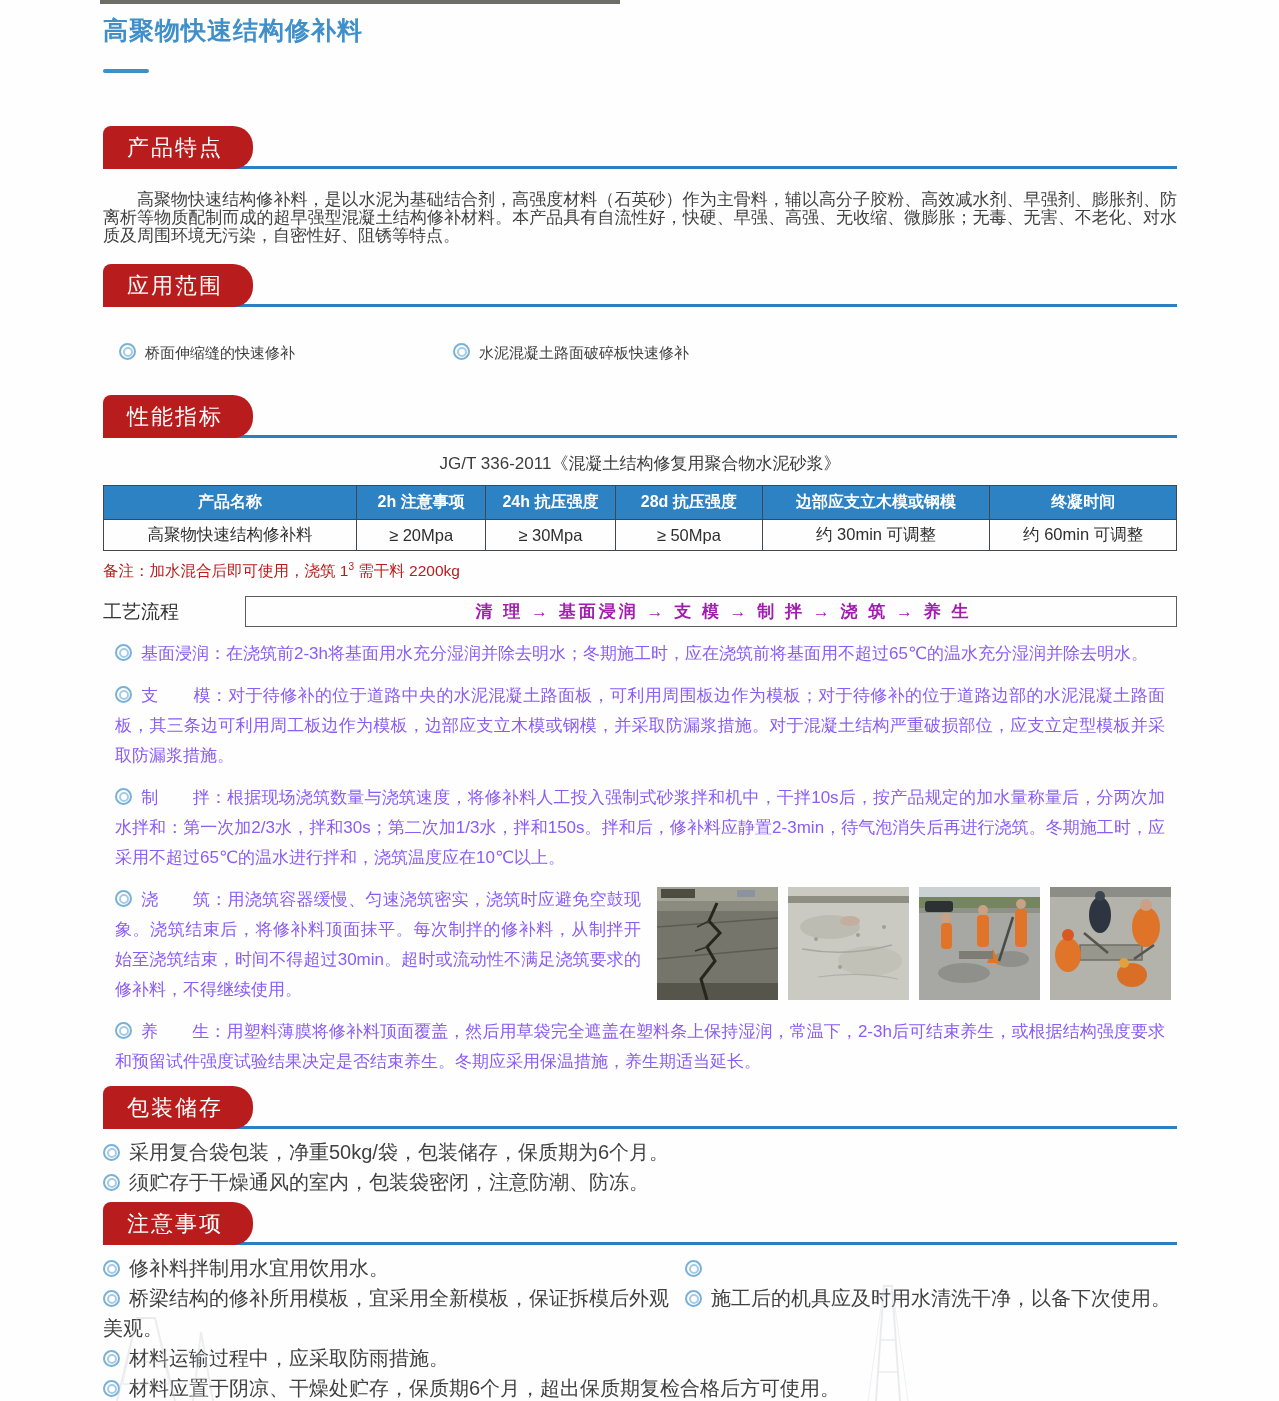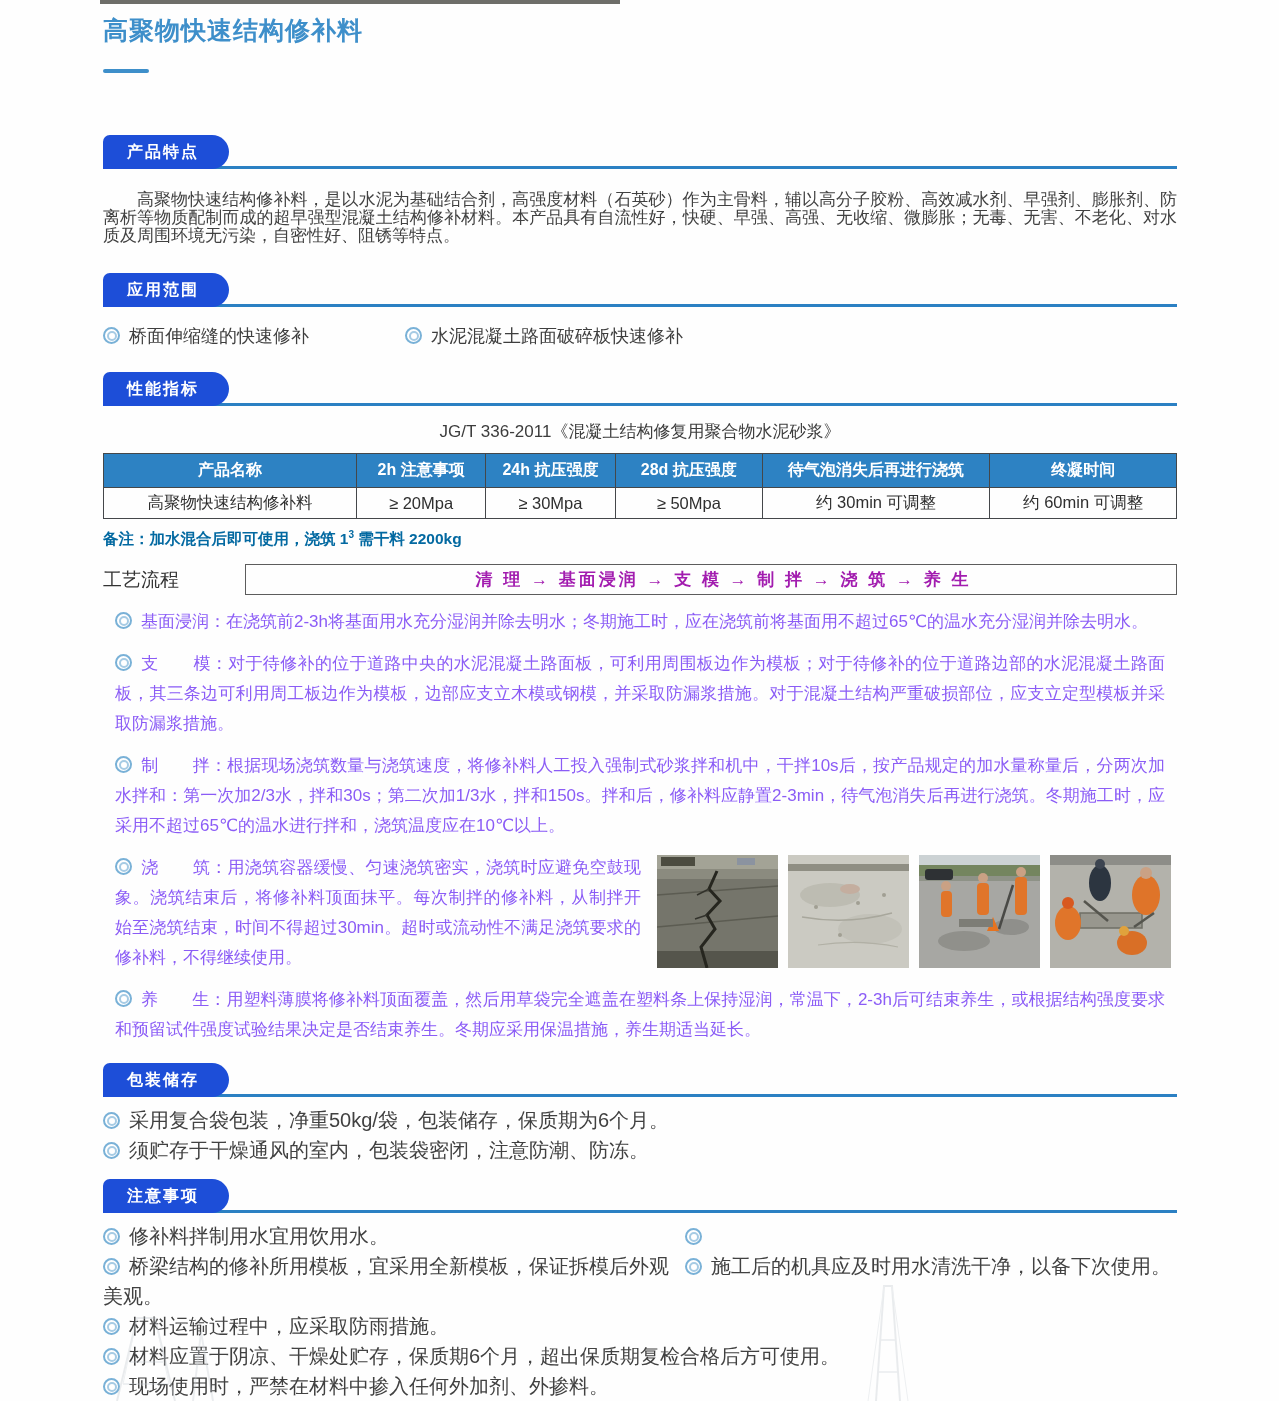--- a/index.html
+++ b/index.html
@@ -5,49 +5,49 @@
   html,body{margin:0;padding:0;background:#ffffff;}
   .page{position:relative;width:1279px;height:1401px;background:#fefefe;overflow:hidden;
         font-family:"Liberation Sans","DejaVu Sans",sans-serif;color:#3e3e3e;}
   .top-artifact{position:absolute;left:100px;top:0;width:520px;height:4px;background:#4a4a44;opacity:.8;}
   .content{padding:0 102px 0 103px;}
 
   h1.title{margin:14px 0 0;font-size:25px;font-weight:700;color:#3e8fca;letter-spacing:1px;}
   .title-underline{width:46px;height:4px;background:#3e8fca;margin-top:22px;border-radius:2px;}
 
   .section-head{display:flex;align-items:flex-end;border-bottom:3px solid #2b80c3;height:37px;}
-  .tab{display:inline-block;background:#1d4ed8;color:#fff;font-size:16px;font-weight:700;
+  .tab{display:inline-block;background:#b91c1c;color:#fff;font-size:22px;font-weight:400;
        padding:7px 30px 6px 24px;border-radius:8px 20px 20px 0;margin-bottom:-3px;letter-spacing:2px;}
 
   .mt-features{margin-top:56px;}
   .mt-apps{margin-top:22px;}
   .mt-perf{margin-top:14px;}
   .mt-process{margin-top:20px;}
   .mt-pack{margin-top:12px;}
   .mt-notes{margin-top:8px;}
 
   p.para{margin:22px 0 0;font-size:17px;line-height:18px;text-align:justify;color:#414141;}
   p.para.indent{text-indent:2em;}
 
   .bullet{display:inline-block;width:13px;height:13px;border:2px solid #79b1d7;border-radius:50%;
           position:relative;margin-right:9px;vertical-align:-2px;background:#fff;}
   .bullet::after{content:"";position:absolute;inset:1.5px;border-radius:50%;border:2px solid #a6cbe4;}
 
   .app-row{display:flex;margin-top:14px;}
-  .app-row .item{margin:0;font-size:18px;line-height:31px;}
+  .app-row .item{margin:16px;font-size:15px;line-height:31px;}
   .app-row .item:first-child{width:302px;}
 
   .standard{margin:14px 0 0;font-size:17px;color:#3c3c3c;text-align:center;}
   table.perf{width:100%;border-collapse:collapse;margin-top:10px;table-layout:fixed;border-radius:17px;}
   table.perf th{background:#2d82c3;color:#fff;font-size:16px;font-weight:600;border:1px solid #44474a;
                 padding:6px 2px;text-align:center;}
   table.perf td{font-size:16.5px;color:#2f2f2f;border:1px solid #44474a;padding:4px 2px;text-align:center;}
   col.c1{width:23.6%;} col.c2{width:12%;} col.c3{width:12.1%;} col.c4{width:13.7%;}
   col.c5{width:21.2%;} col.c6{width:17.4%;}
-  .note{margin:10px 0 8px;font-size:15.5px;color:#0369a1;font-weight:bold;}
+  .note{margin:10px 0 8px;font-size:15.5px;color:#b91c1c;}
   .note sup{font-size:10px;}
 
   .flow-row{display:flex;align-items:center;margin-top:14px;}
   .flow-label{width:142px;font-size:19px;color:#333;flex:0 0 142px;}
   .flow-box{flex:1;border:1.5px solid #5c5c5c;height:29px;display:flex;align-items:center;
             justify-content:center;font-size:17px;font-weight:600;color:#a21caf;letter-spacing:3px;padding-left:25px;}
 
   .steps{margin-top:5px;}
   .steps p.step{margin:12px;font-size:17px;line-height:30px;text-align:justify;color:#8b5cf6;}
   .photos{float:right;display:flex;gap:10px;margin:2px 6px 8px 16px;}
@@ -99,21 +99,21 @@
           <col class="c4">
           <col class="c5">
           <col class="c6">
         </colgroup>
       <thead>
         <tr>
           <th>产品名称</th>
           <th>2h 注意事项</th>
           <th>24h 抗压强度</th>
           <th>28d 抗压强度</th>
-          <th>待气泡消失后再进行浇筑</th>
+          <th>边部应支立木模或钢模</th>
           <th>终凝时间</th>
         </tr>
       </thead>
       <tbody>
         <tr>
           <td>高聚物快速结构修补料</td>
           <td>≥ 20Mpa</td>
           <td>≥ 30Mpa</td>
           <td>≥ 50Mpa</td>
           <td>约 30min 可调整</td>

